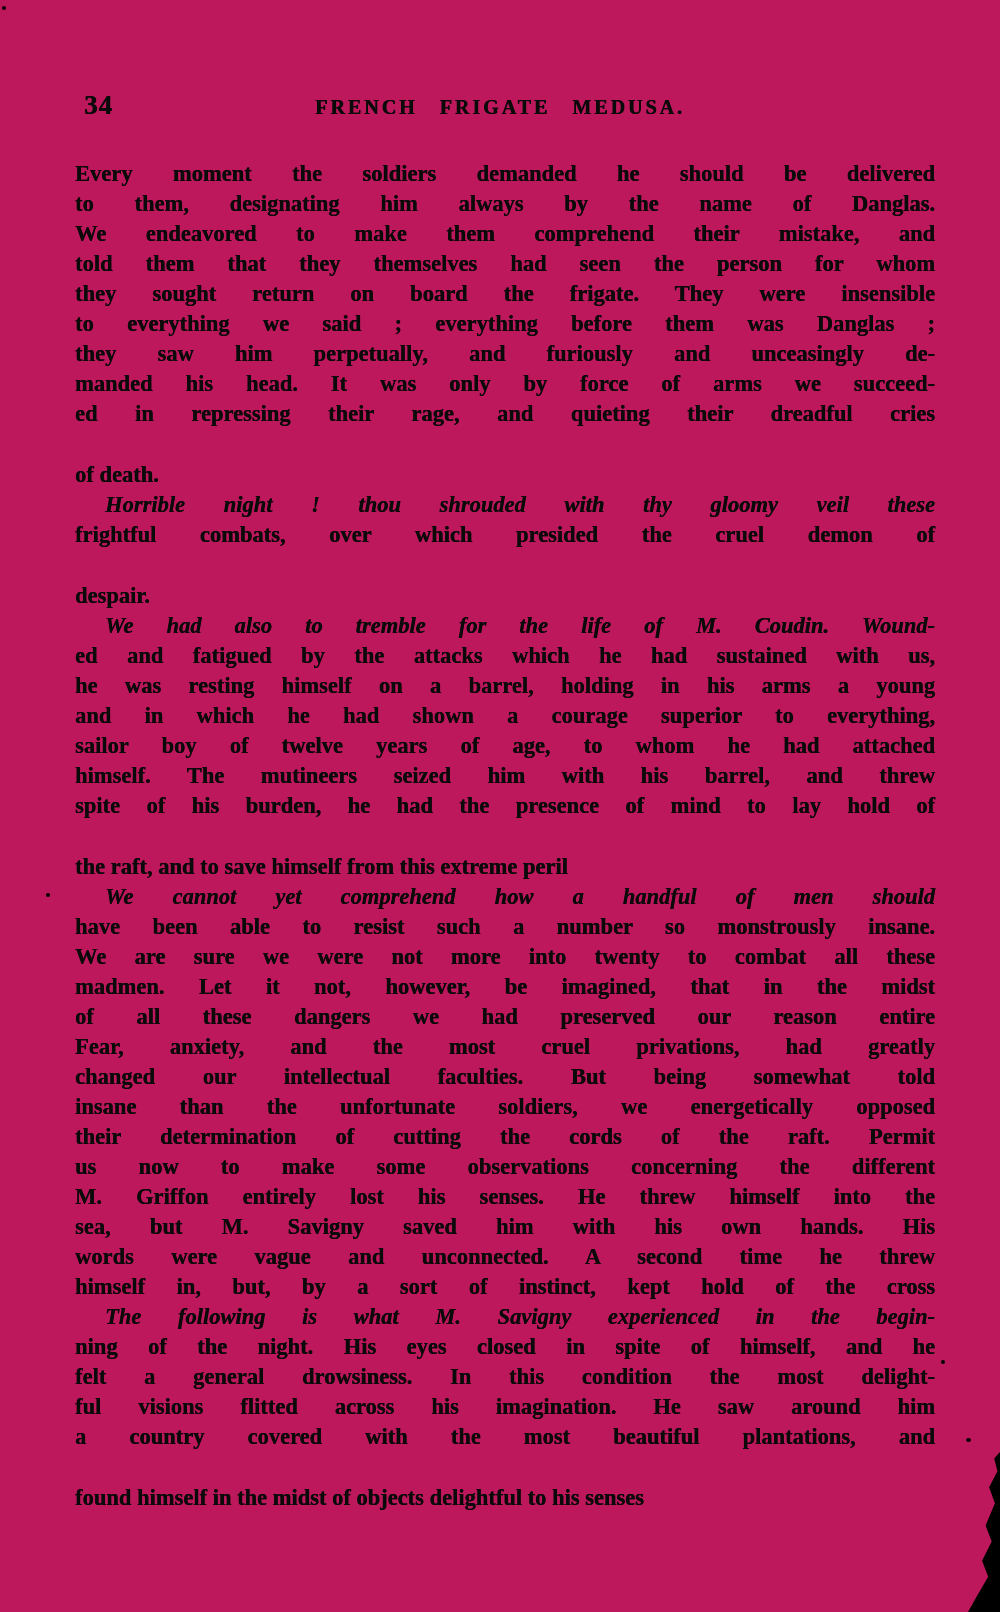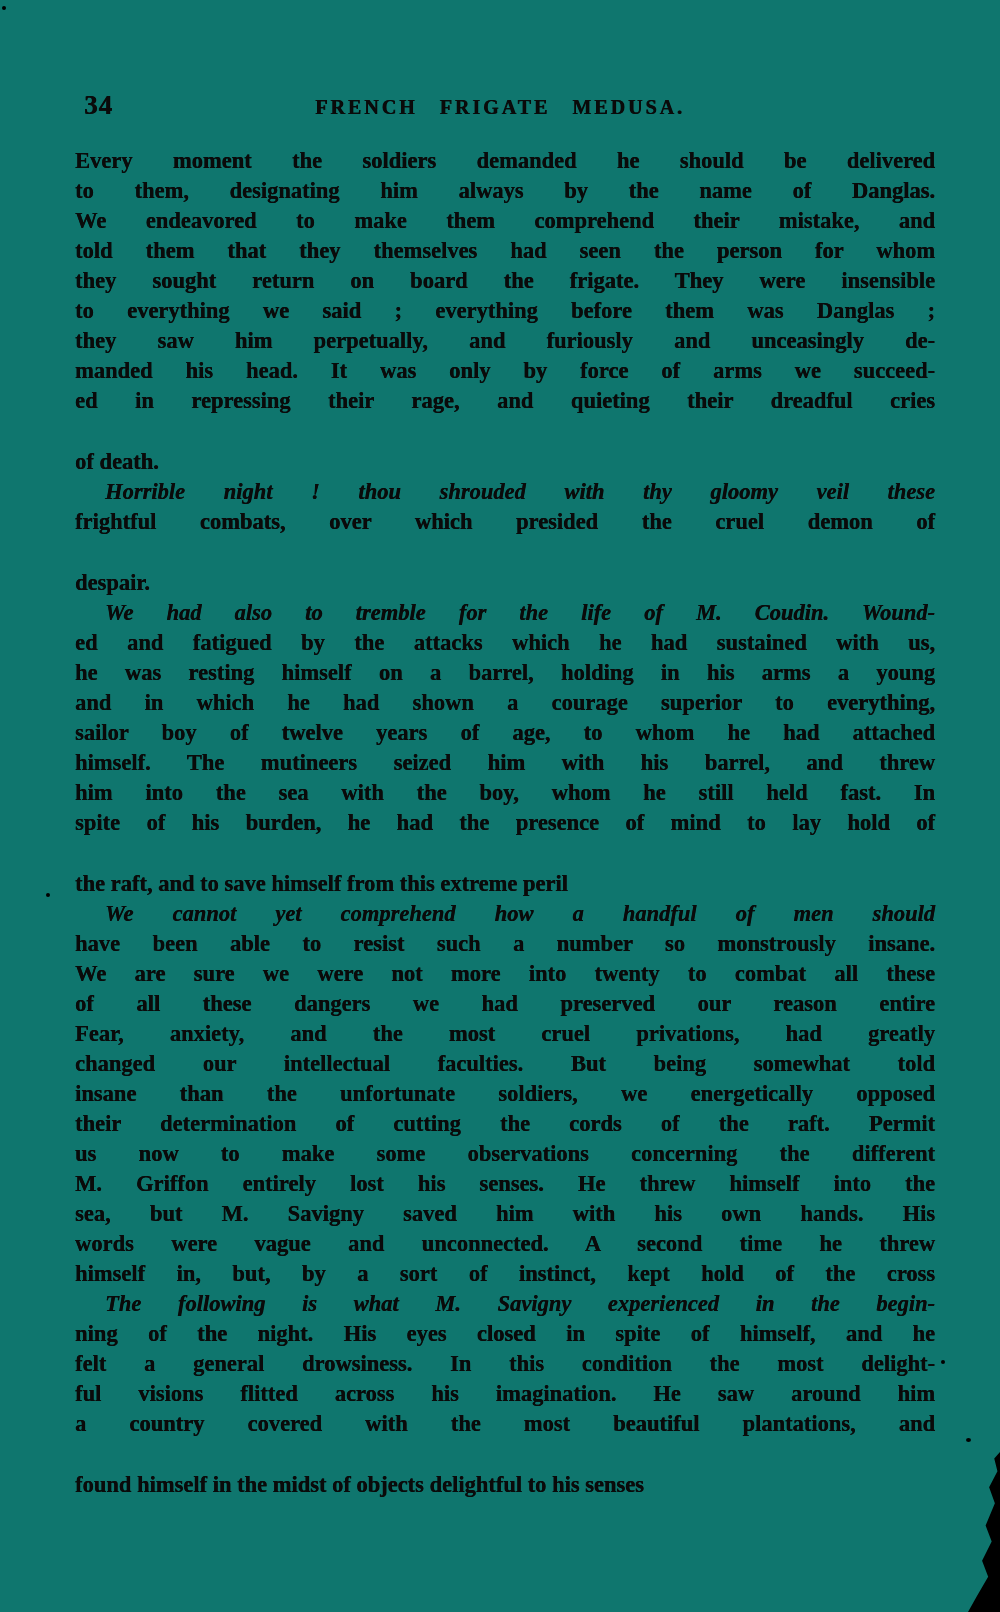--- a/index.html
+++ b/index.html
@@ -1,37 +1,37 @@
 <!DOCTYPE html>
 <html><head>
 <meta charset="utf-8">
 <style>
   html,body { margin:0; padding:0; background:#ffffff; }
   .page {
     position:relative;
     width:1000px; height:1612px;
-    background:#0f766e;
+    background:#be185d;
     color:#0a0a0a;
     font-family:"Liberation Serif","DejaVu Serif",serif;
     overflow:hidden;
   }
   .page-number {
     position:absolute; top:90px; left:84px;
     font-size:27px; font-weight:bold; letter-spacing:1px;
     text-shadow:0.6px 0 0 currentColor;
   }
   .running-header {
     position:absolute; top:96px; left:0; right:0;
     text-align:center;
     font-size:20px; font-weight:bold;
     letter-spacing:3px; word-spacing:14px;
     text-shadow:0.6px 0 0 currentColor;
   }
   .body-text {
-    position:absolute; top:146px; left:75px; width:860px;
+    position:absolute; top:159px; left:75px; width:860px;
   }
   .line {
     font-size:22.5px; line-height:30px; font-weight:bold;
     text-align:justify; text-align-last:justify;
     white-space:normal;
     text-shadow:0.35px 0 0 currentColor;
   }
   .line.last { text-align-last:left;margin-top:31px; }
   .line.indent { text-indent:30px;font-style:italic; }
   .artifact { position:absolute; background:#000; }
@@ -67,26 +67,26 @@
       <div class="line last">of death.</div>
       <div class="line indent">Horrible night ! thou shrouded with thy gloomy veil these</div>
       <div class="line">frightful combats, over which presided the cruel demon of</div>
       <div class="line last">despair.</div>
       <div class="line indent">We had also to tremble for the life of M. Coudin.  Wound-</div>
       <div class="line">ed and fatigued by the attacks which he had sustained with us,</div>
       <div class="line">he was resting himself on a barrel, holding in his arms a young</div>
       <div class="line">and in which he had shown a courage superior to everything,</div>
       <div class="line">sailor boy of twelve years of age, to whom he had attached</div>
       <div class="line">himself.  The mutineers seized him with his barrel, and threw</div>
-      <div class="line">him into the sea with the boy, whom he still held fast.  In</div>
       <div class="line">spite of his burden, he had the presence of mind to lay hold of</div>
       <div class="line last">the raft, and to save himself from this extreme peril</div>
       <div class="line indent">We cannot yet comprehend how a handful of men should</div>
       <div class="line">have been able to resist such a number so monstrously insane.</div>
       <div class="line">We are sure we were not more into twenty to combat all these</div>
+      <div class="line">madmen.  Let it not, however, be imagined, that in the midst</div>
       <div class="line">of all these dangers we had preserved our reason entire</div>
       <div class="line">Fear, anxiety, and the most cruel privations, had greatly</div>
       <div class="line">changed our intellectual faculties.  But being somewhat told</div>
       <div class="line">insane than the unfortunate soldiers, we energetically opposed</div>
       <div class="line">their determination of cutting the cords of the raft.  Permit</div>
       <div class="line">us now to make some observations concerning the different</div>
       <div class="line">M. Griffon entirely lost his senses.  He threw himself into the</div>
       <div class="line">sea, but M. Savigny saved him with his own hands.  His</div>
       <div class="line">words were vague and unconnected.  A second time he threw</div>
       <div class="line">himself in, but, by a sort of instinct, kept hold of the cross</div>

